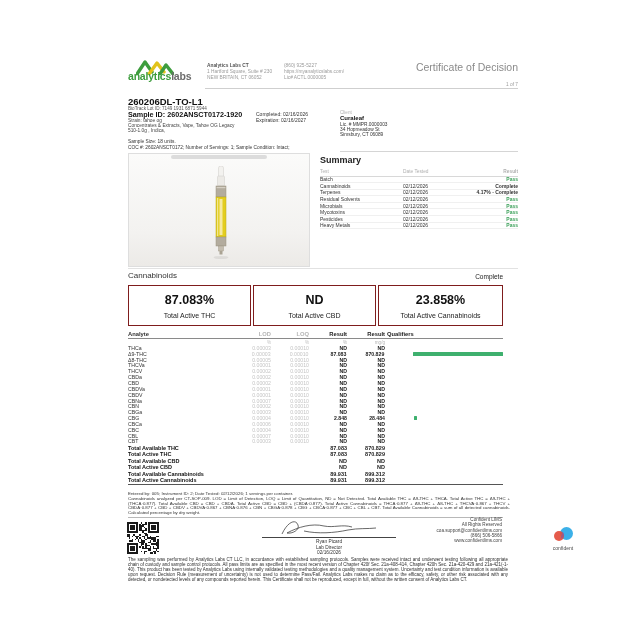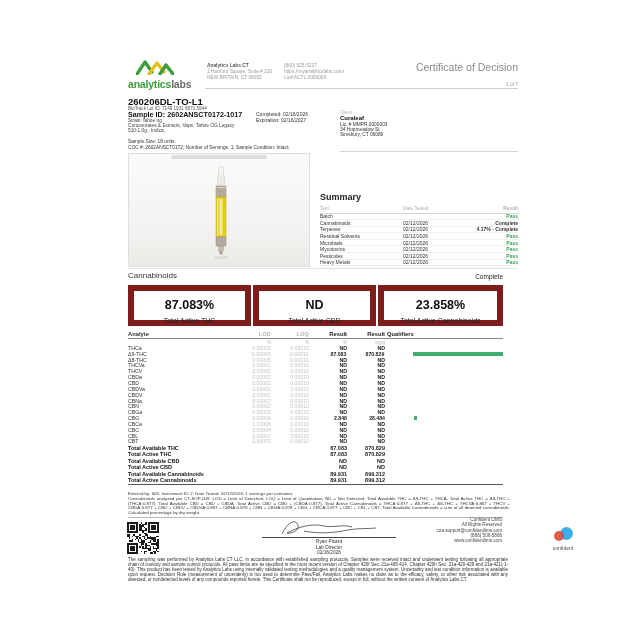--- a/index.html
+++ b/index.html
@@ -2,21 +2,21 @@
 <html><head>
 <meta charset="utf-8">
 <style>
   * { margin:0; padding:0; box-sizing:border-box; }
   html,body { width:644px; height:644px; background:#ffffff; }
   body { position:relative; font-family:"Liberation Sans","DejaVu Sans",sans-serif; color:#1f1f1f; overflow:hidden; }
   .abs { position:absolute; white-space:nowrap; }
 
   
   .logo-icon { left:136px; top:59px; width:38px; height:16px; }
-  .logo-text { left:128px; top:78px; font-size:10.5px; font-weight:bold; letter-spacing:-0.2px; }
+  .logo-text { left:128px; top:70px; font-size:10.5px; font-weight:bold; letter-spacing:-0.2px; }
   .logo-text .lg-a { color:#3e9d3e; }
   .logo-text .lg-b { color:#6b6b6b; font-weight:600; }
   .lab-col { font-size:4.8px; line-height:5.9px; color:#9b9b9b; }
   .lab-col .lab-name { color:#555; font-weight:bold; }
   .lab-col1 { left:207px; top:63px; }
   .lab-col2 { left:284px; top:63px; }
   .coa-title { left:330px; top:61px; width:188px; text-align:right; font-size:10.5px; color:#8a8a8a; }
   .page-num { left:330px; top:82px; width:188px; text-align:right; font-size:4.8px; color:#9b9b9b; }
   .header-rule { left:205px; top:88px; width:313px; border-top:1px solid #cfcfcf; height:0; }
 
@@ -41,35 +41,35 @@
   .client-rule  { left:340px; top:151px; width:178px; border-top:1px solid #d5d5d5; height:0; }
 
   
   .photo-box { left:128px; top:153px; width:182px; height:114px; border:1px solid #dedede;
                background:linear-gradient(180deg,#fbfbfa 0%,#f3f2f0 70%,#eceae7 100%); }
   .photo-scroll { left:42px; top:1px; width:96px; height:4px; background:#dcdcdc; border-radius:2px; }
   .cart-svg { left:84px; top:12px; }
 
   
   .summary-panel { left:320px; top:155px; width:198px; }
-  .summary-title { font-size:9px; font-weight:bold; color:#222; margin-bottom:4px;margin-top:37px; }
+  .summary-title { font-size:9px; font-weight:bold; color:#222; margin-bottom:4px; }
   .sum-head { display:flex; font-size:4.8px; color:#b0b0b0; border-bottom:1px solid #d8d8d8; padding-bottom:1.5px; }
   .sum-row  { display:flex; align-items:center; height:6.6px; font-size:5px; color:#333; border-bottom:0.5px solid #f0f0f0; }
   .sc-test   { width:83px; }
   .sc-date   { flex:1; }
   .sc-result { width:58px; text-align:right; font-weight:600; }
   .sc-result.pass { color:#3ca05a; font-weight:bold; }
 
   
   .section-rule { left:128px; top:268px; width:390px; border-top:1px solid #e2e2e2; height:0; }
   .cann-title  { left:128px; top:271px; font-size:8px; color:#333; }
   .cann-status { left:380px; top:272.5px; width:123px; text-align:right; font-size:6.5px; color:#222; }
 
   
-  .gbox { top:285px; height:41px; border:6px solid #7f1d1d; background:#fff; text-align:center; padding-top:7px; }
+  .gbox { top:285px; height:41px; border:1px solid #7f1d1d; background:#fff; text-align:center; padding-top:7px; }
   .gbox1 { left:128px;  width:123px; }
   .gbox2 { left:253px;  width:123px; }
   .gbox3 { left:378px;  width:125px; }
   .gbox-value { font-size:12.5px; font-weight:bold; color:#111; }
   .gbox-label { font-size:7px; color:#222; margin-top:5px; }
 
   
   .atable { left:128px; top:331px; width:375px; }
   .a-head { display:flex; font-size:5.8px; font-weight:bold; color:#222; border-bottom:1px solid #8a8a8a; padding-bottom:1px; }
   .a-head .h-dim { color:#b5b5b5; }
@@ -118,21 +118,21 @@
   <div>(860) 925-5227</div>
   <div>https://myanalyticslabs.com/</div>
   <div>Lic# ACTL.0000005</div>
 </div>
 <div class="abs coa-title">Certificate of Decision</div>
 <div class="abs page-num">1 of 7</div>
 <div class="abs header-rule"></div>
 
 <div class="abs batch-id">260206DL-TO-L1</div>
 <div class="abs biotrack">BioTrack Lot ID: 7149 1931 6871 5944</div>
-<div class="abs sample-id">Sample ID: 2602ANSCT0172-1017</div>
+<div class="abs sample-id">Sample ID: 2602ANSCT0172-1920</div>
 <div class="abs completed">Completed: 02/16/2026</div>
 <div class="abs expiration">Expiration: 02/16/2027</div>
 <div class="abs strain">Strain: tahoe og</div>
 <div class="abs desc1">Concentrates &amp; Extracts, Vape, Tahoe OG Legacy</div>
 <div class="abs desc2">510-1.0g , Indica,</div>
 <div class="abs sample-size">Sample Size: 18 units.</div>
 <div class="abs coc">COC #: 2602ANSCT0172; Number of Servings: 1; Sample Condition: Intact;</div>
 
 <div class="abs client-label">Client</div>
 <div class="abs client-name">Curaleaf</div>

